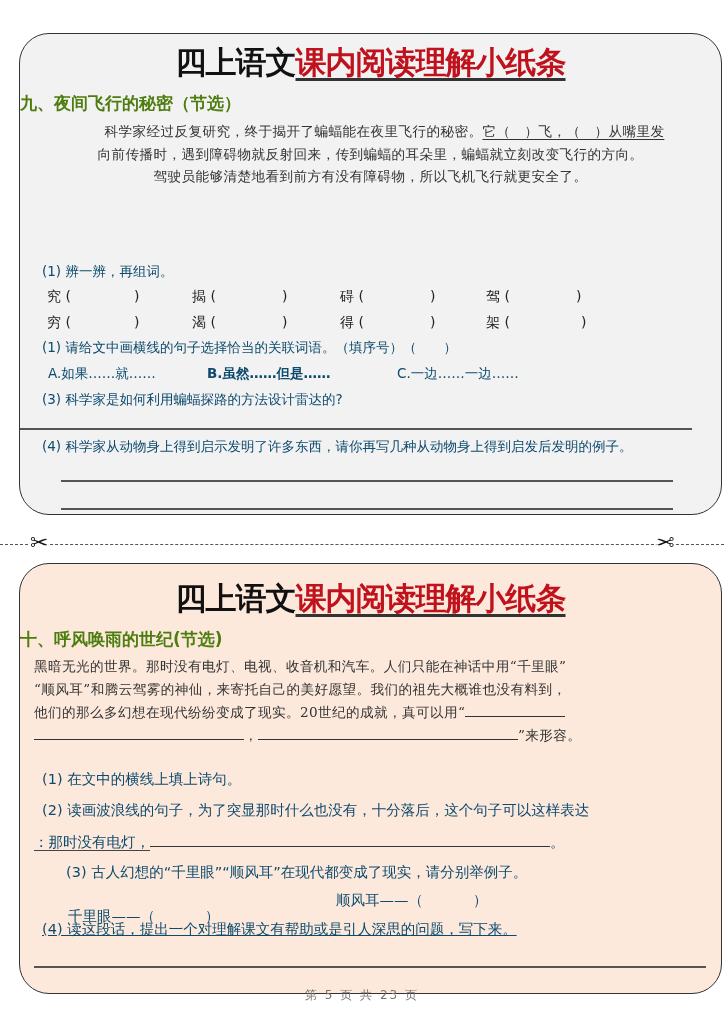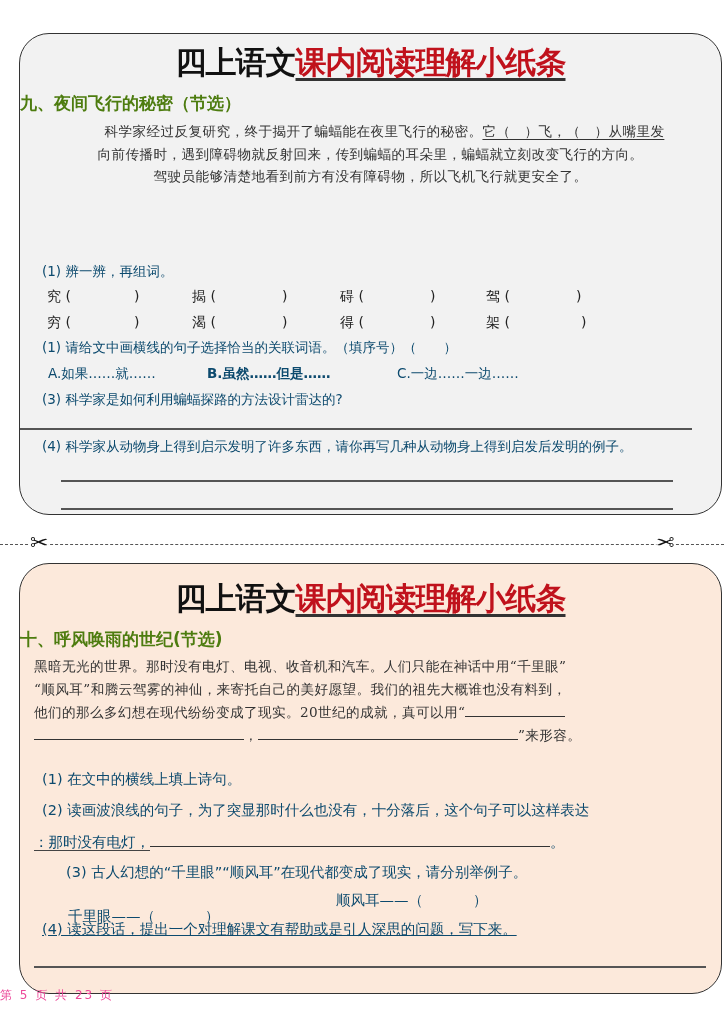--- a/index.html
+++ b/index.html
@@ -16,21 +16,21 @@
   .line{white-space:nowrap;overflow:hidden;}
   .ind{padding-left:28px;}
   .ul{text-decoration:underline;text-underline-offset:3px;}
   .q{position:absolute;font-size:13.5px;color:#0c4a6e;white-space:nowrap;}
   .q2{font-size:14.5px;}
   .rule{position:absolute;height:1.5px;background:#555;}
   .grid-cell{position:absolute;font-size:14px;color:#222;white-space:nowrap;}
   .blank{display:inline-block;border-bottom:1.2px solid #333;height:14px;vertical-align:baseline;}
   .cutline{position:absolute;left:0;right:0;top:544px;border-top:1.5px dashed #555;}
   .scissors{position:absolute;top:532px;font-size:22px;color:#111;background:#fff;line-height:22px;}
-  .footer{position:absolute;left:0;right:0;top:987px;font-size:12px;color:#ec4899;letter-spacing:2px;}
+  .footer{position:absolute;left:0;right:0;top:987px;text-align:center;font-size:12px;color:#737373;letter-spacing:2px;}
 </style>
 </head>
 <body>
 
 <div class="card card1">
   <div class="title" style="top:8px;">
     <span class="black">四上语文</span><span class="red">课内阅读理解小纸条</span>
   </div>
   <div class="subtitle" style="top:58px;">九、夜间飞行的秘密（节选）</div>
 

